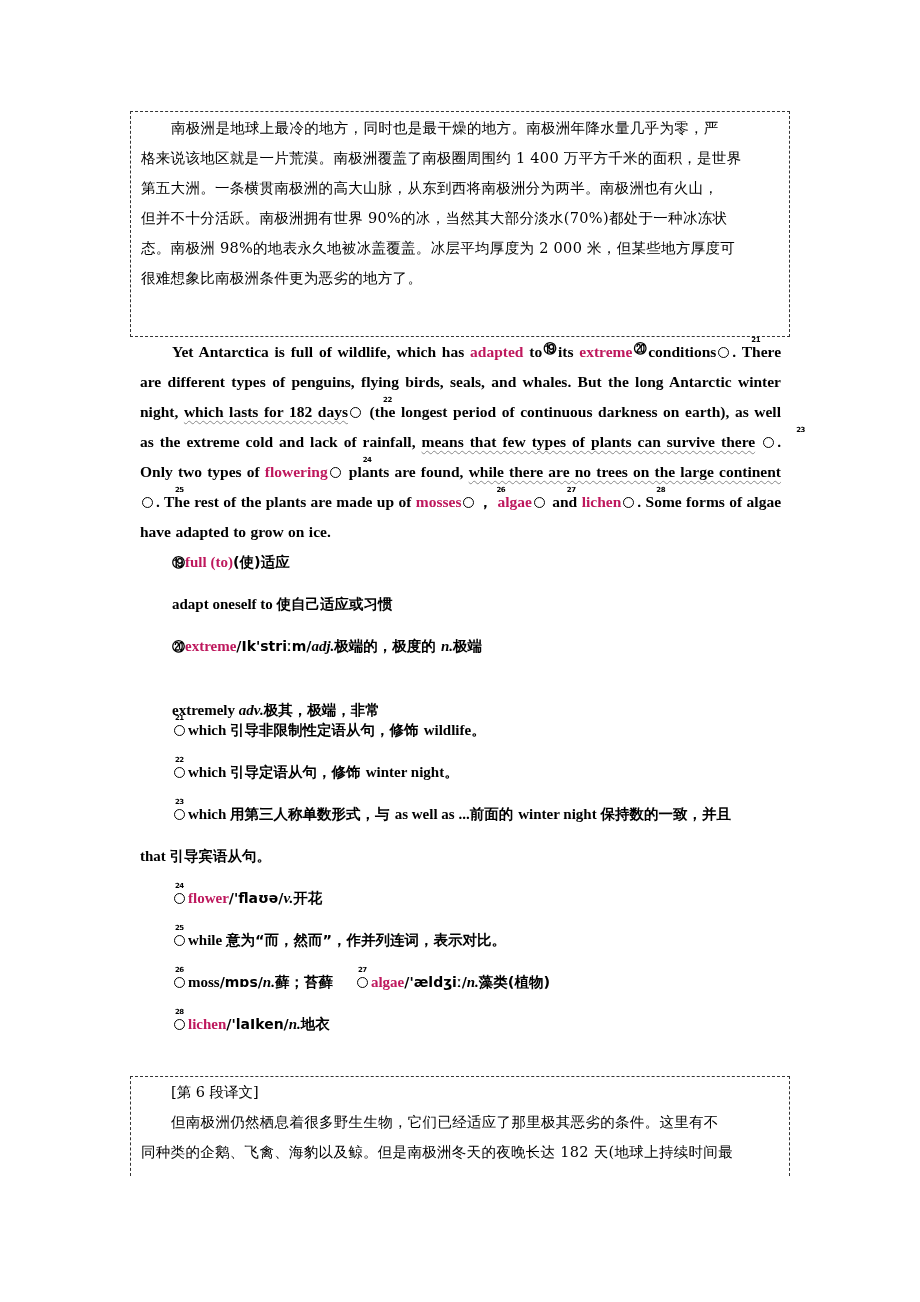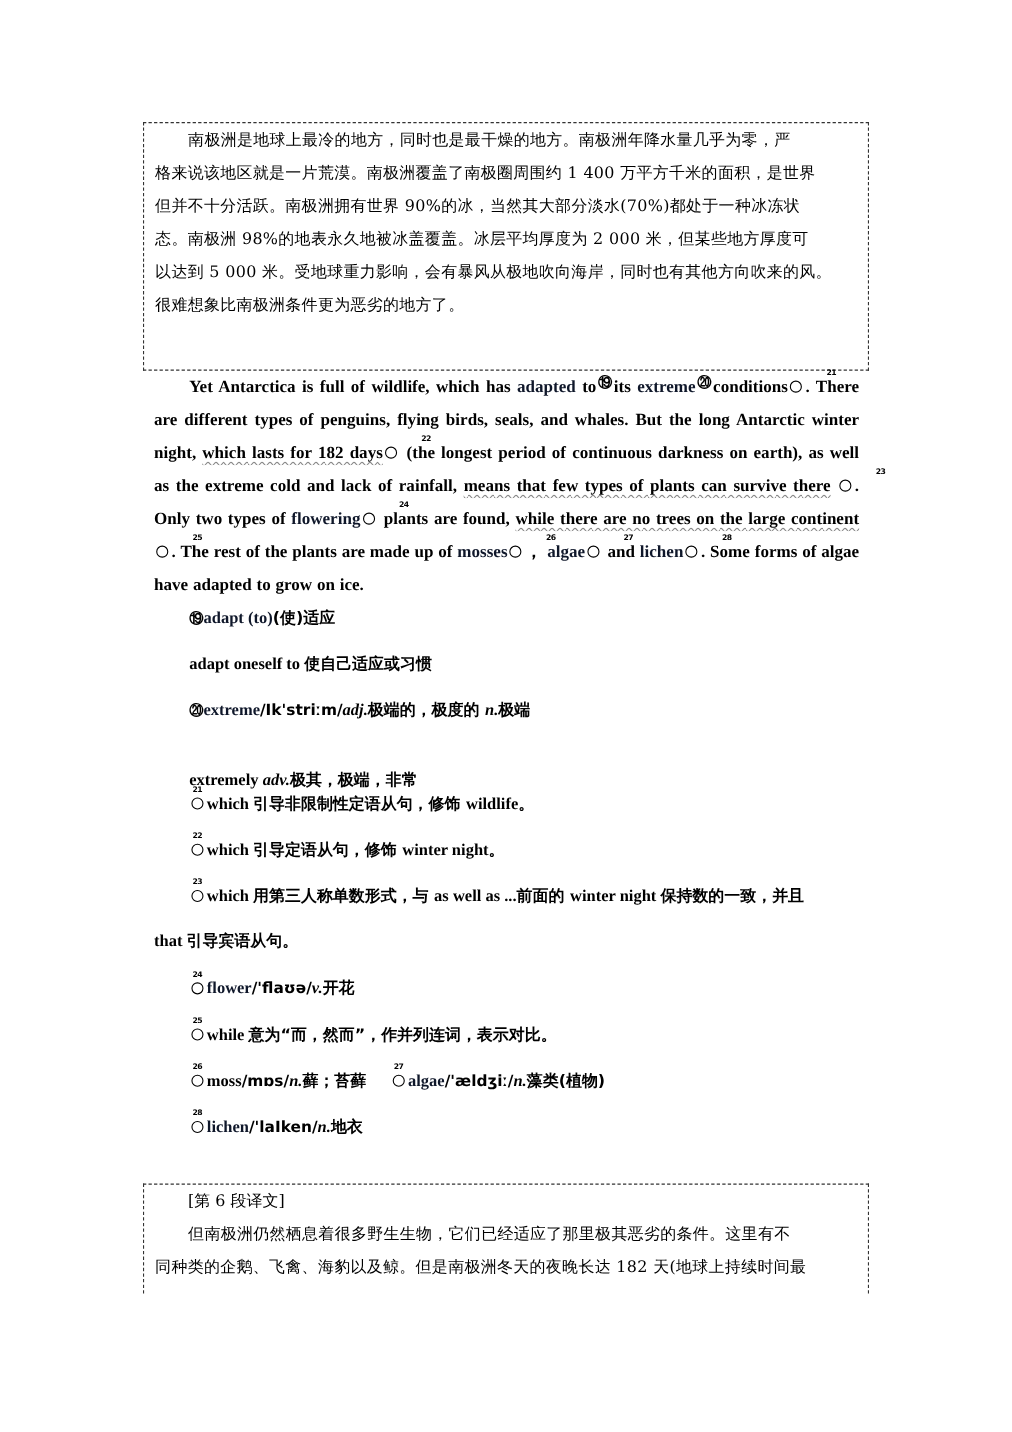--- a/index.html
+++ b/index.html
@@ -18,21 +18,21 @@
     text-align: justify; text-align-last: left;
     font-weight: normal; letter-spacing: 0.3px;
   }
   .indent { text-indent: 30px; }
   .en {
     position: absolute; left: 140px; width: 641px;
     font-family: "Liberation Serif", serif; font-weight: bold;
     font-size: 15.5px; line-height: 30px; margin: 0;
     text-align: justify; word-spacing: 0.5px;
   }
-  .red { color: #0f172a; font-family: Liberation Serif, serif; }
+  .red { color: #be185d; font-family: Liberation Serif, serif; }
   .wavy { text-decoration: underline wavy #888; text-underline-offset: 3px; text-decoration-thickness: 1px; }
   .circ { font-family: "DejaVu Sans", sans-serif; font-weight: bold; font-size: 13px; vertical-align: 4px; }
   .circ2 {
     display: inline-block; position: relative; width: 14px; height: 16px;
     vertical-align: -1px; margin: 0 1px;
   }
   .circ2 .ring {
     position: absolute; left: 1px; bottom: 0; width: 11px; height: 11px;
     border: 1.6px solid #000; border-radius: 50%; box-sizing: border-box;
   }
@@ -52,29 +52,29 @@
   .bracket { font-family: "DejaVu Serif", serif; font-size: 14.5px; line-height: 30px; margin: 0; padding-left: 40px; }
 </style>
 </head>
 <body>
 
 <div class="page">
 
   <div class="box box1">
     <p class="cn indent" style="padding-top:1px">南极洲是地球上最冷的地方，同时也是最干燥的地方。南极洲年降水量几乎为零，严</p>
     <p class="cn">格来说该地区就是一片荒漠。南极洲覆盖了南极圈周围约 1 400 万平方千米的面积，是世界</p>
+    <p class="cn">第五大洲。一条横贯南极洲的高大山脉，从东到西将南极洲分为两半。南极洲也有火山，</p>
     <p class="cn">但并不十分活跃。南极洲拥有世界 90%的冰，当然其大部分淡水(70%)都处于一种冰冻状</p>
     <p class="cn">态。南极洲 98%的地表永久地被冰盖覆盖。冰层平均厚度为 2 000 米，但某些地方厚度可</p>
-    <p class="cn">以达到 5 000 米。受地球重力影响，会有暴风从极地吹向海岸，同时也有其他方向吹来的风。</p>
     <p class="cn">很难想象比南极洲条件更为恶劣的地方了。</p>
   </div>
 
   <p class="en" style="top:334px; text-indent:32px;"><span>Yet Antarctica is full of wildlife, which has </span><span class="red">adapted</span><span> to</span><span class="circ">⑲</span><span>its </span><span class="red">extreme</span><span class="circ">⑳</span><span>conditions</span><span class="circ2"><span class="sub">21</span><span class="ring"></span></span><span>. There are different types of penguins, flying birds, seals, and whales. But the long Antarctic winter night, </span><span class="wavy">which lasts for 182 days</span><span class="circ2"><span class="sub">22</span><span class="ring"></span></span><span>  (the longest period of continuous darkness on earth), as well as the extreme cold and lack of rainfall, </span><span class="wavy">means that few types of plants can survive there</span> <span class="circ2"><span class="sub">23</span><span class="ring"></span></span><span>. Only two types of </span><span class="red">flowering</span><span class="circ2"><span class="sub">24</span><span class="ring"></span></span><span>  plants are found, </span><span class="wavy">while there are no trees on the large continent</span><span class="circ2"><span class="sub">25</span><span class="ring"></span></span><span>. The rest of the plants are made up of </span><span class="red">mosses</span><span class="circ2"><span class="sub">26</span><span class="ring"></span></span><span>，  </span><span class="red">algae</span><span class="circ2"><span class="sub">27</span><span class="ring"></span></span><span>  and </span><span class="red">lichen</span><span class="circ2"><span class="sub">28</span><span class="ring"></span></span><span>. Some forms of algae have adapted to grow on ice.</span></p>
 
-  <p class="note" style="top:552px"><span class="circ" style="vertical-align:0">⑲</span><span class="red">adapt (to)</span><span class="zh">(使)适应</span></p>
+  <p class="note" style="top:552px"><span class="circ" style="vertical-align:0">⑲</span><span class="red">full (to)</span><span class="zh">(使)适应</span></p>
 
   <p class="note" style="top:594px"><span>adapt oneself to </span><span class="zh">使自己适应或习惯</span></p>
 
   <p class="note" style="top:636px"><span class="circ" style="vertical-align:0">⑳</span><span class="red">extreme</span><span class="ipa">/Ik'striːm/</span><i>adj.</i><span class="zh">极端的，极度的 </span><i>n.</i><span class="zh">极端</span></p>
 
   <p class="note" style="top:700px"><span>extremely </span><i>adv.</i><span class="zh">极其，极端，非常</span></p>
 
   <p class="note" style="top:720px"><span class="circ2"><span class="sub">21</span><span class="ring"></span></span><span>which </span><span class="zh">引导非限制性定语从句，修饰 </span><span>wildlife</span><span class="zh">。</span></p>
 
   <p class="note" style="top:762px"><span class="circ2"><span class="sub">22</span><span class="ring"></span></span><span>which </span><span class="zh">引导定语从句，修饰 </span><span>winter night</span><span class="zh">。</span></p>

